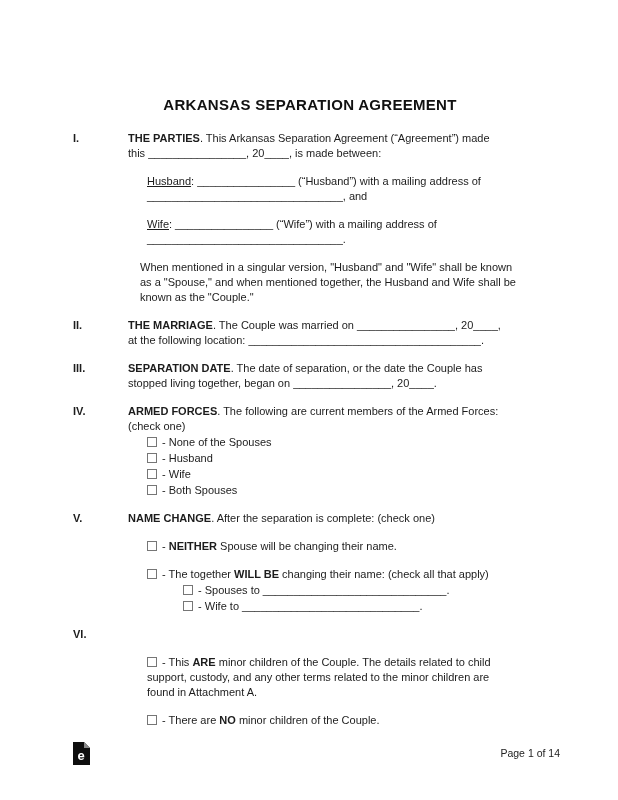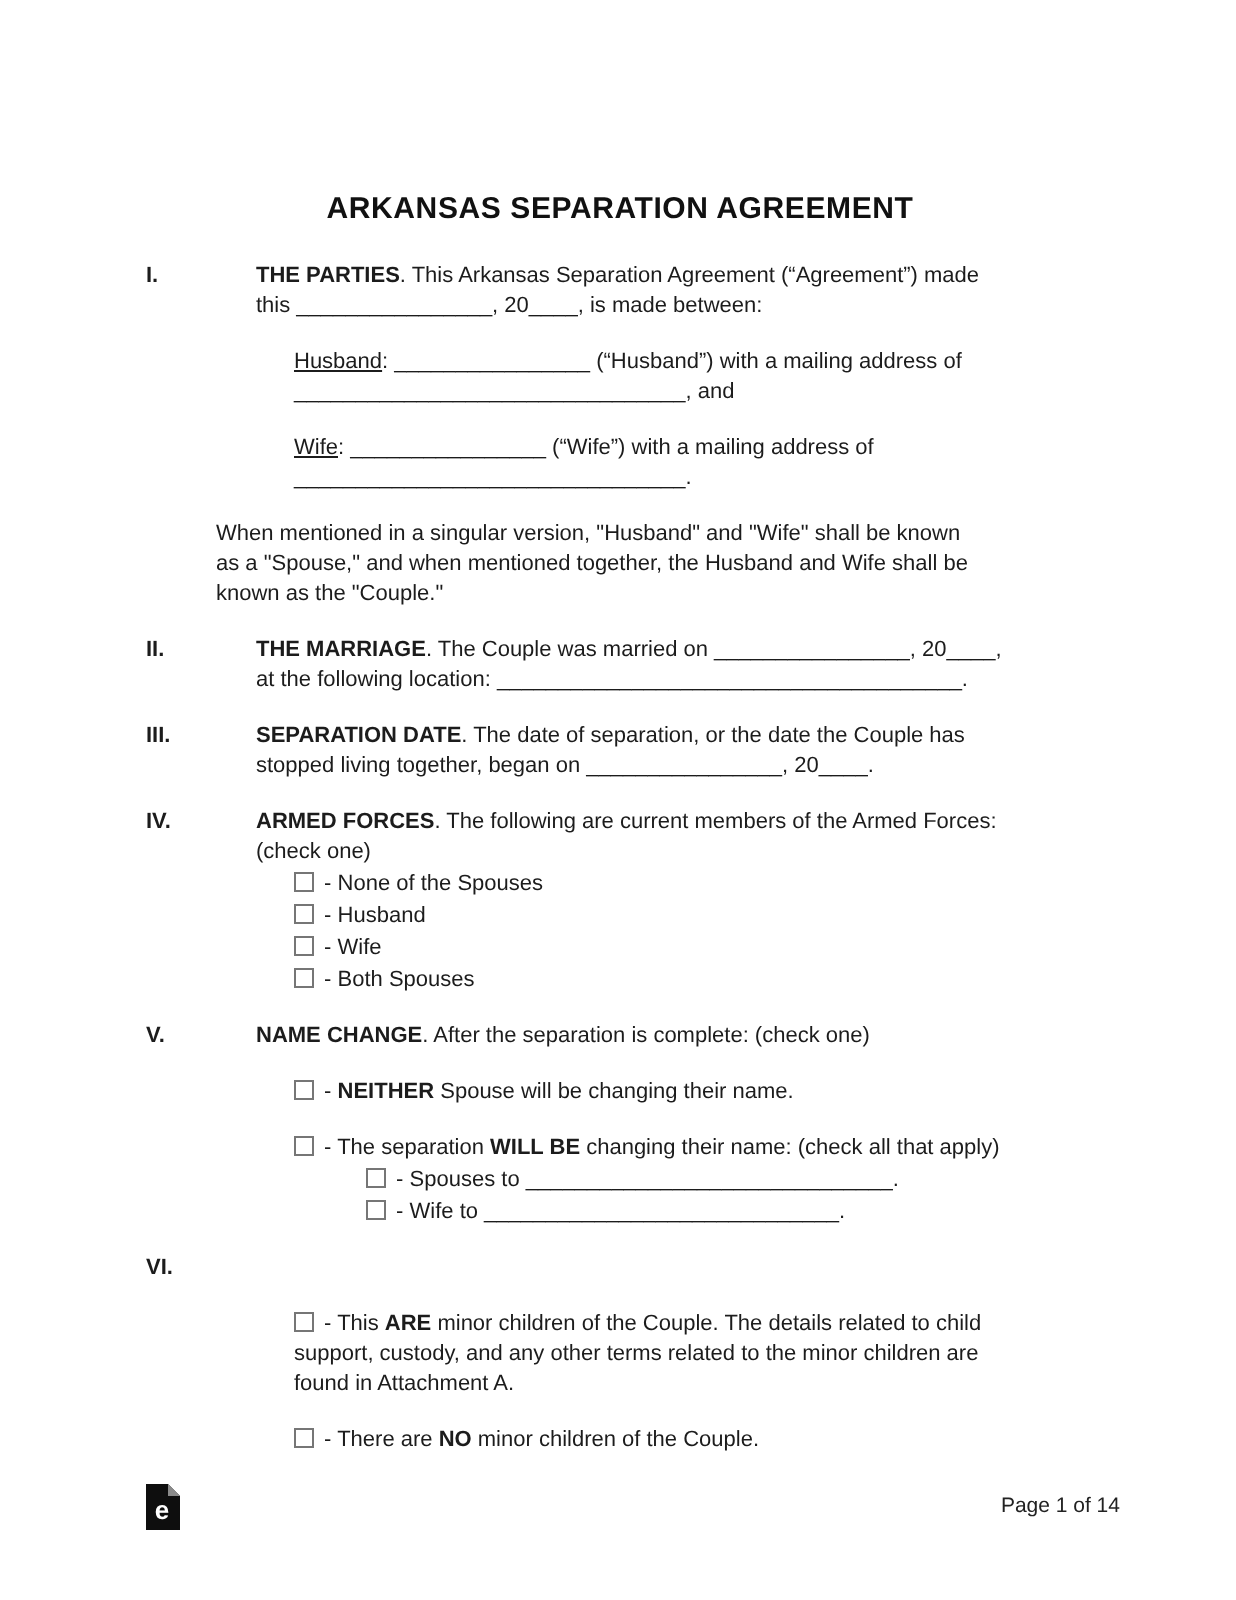--- a/index.html
+++ b/index.html
@@ -24,21 +24,21 @@
     text-align: center;
     color: #111;
     margin: 0 0 18px 0;
     
     width: 474px;
   }
   .block { line-height: 15px; margin-bottom: 13px; }
   .block.tight { margin-bottom: 1px; }
   .sec { display: flex; }
   .numeral { flex: 0 0 55px; width: 55px; font-weight: bold; }
-  .plain .content { margin-left: 35px; }
+  .plain .content { margin-left: 67px; }
   .plain .content.ind1 { margin-left: 74px; }
   .plain .content.ind2 { margin-left: 110px; }
   .content { max-width: 440px; }
   .content span { white-space: pre-wrap; }
   .b { font-weight: bold; }
   .u { text-decoration: underline; }
   .cb {
     display: inline-block;
     width: 8px; height: 8px;
     border: 1px solid #767676;
@@ -109,21 +109,21 @@
         <div class="ind1 content"><span class="cb"></span><span> - Both Spouses</span></div>
       </div>
       <div class="block sec">
         <span class="numeral">V.</span>
         <div class="content"><span class="b">NAME CHANGE</span><span>. After the separation is complete: (check one)</span></div>
       </div>
       <div class="block plain">
         <div class="ind1 content"><span class="cb"></span><span> - </span><span class="b">NEITHER</span><span> Spouse will be changing their name.</span></div>
       </div>
       <div class="block tight plain">
-        <div class="ind1 content"><span class="cb"></span><span> - The separation </span><span class="b">WILL BE</span><span> changing their name: (check all that apply)</span></div>
+        <div class="ind1 content"><span class="cb"></span><span> - The together </span><span class="b">WILL BE</span><span> changing their name: (check all that apply)</span></div>
       </div>
       <div class="block tight plain">
         <div class="ind2 content"><span class="cb"></span><span> - Spouses to ______________________________.</span></div>
       </div>
       <div class="block plain">
         <div class="ind2 content"><span class="cb"></span><span> - Wife to _____________________________.</span></div>
       </div>
       <div class="block sec">
         <span class="numeral">VI.</span>
       </div>

